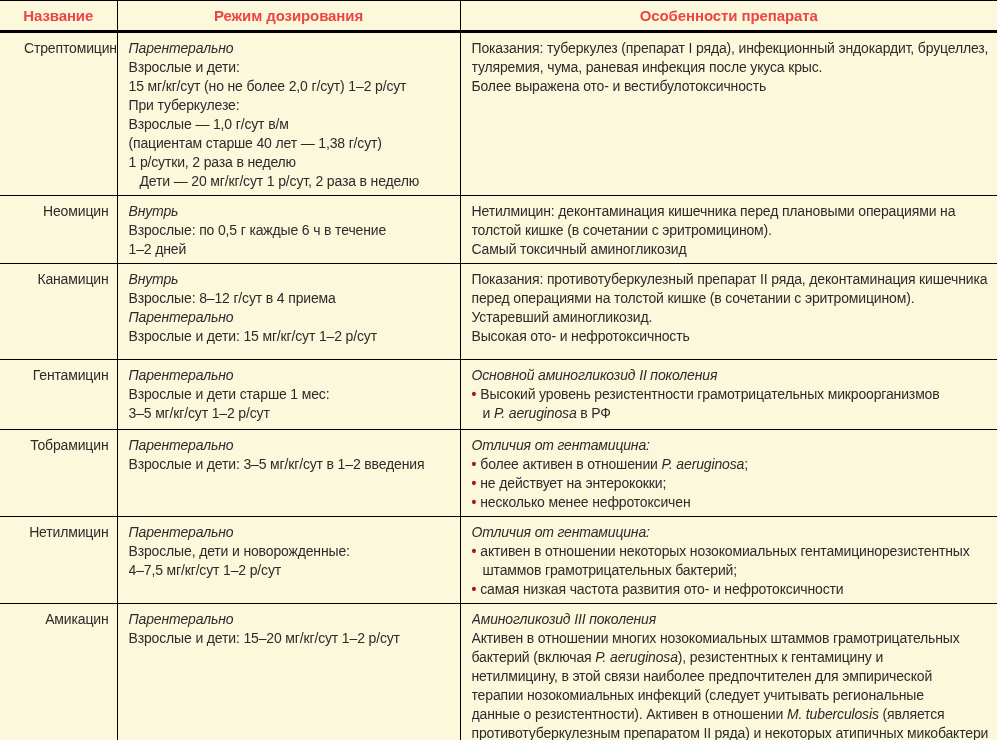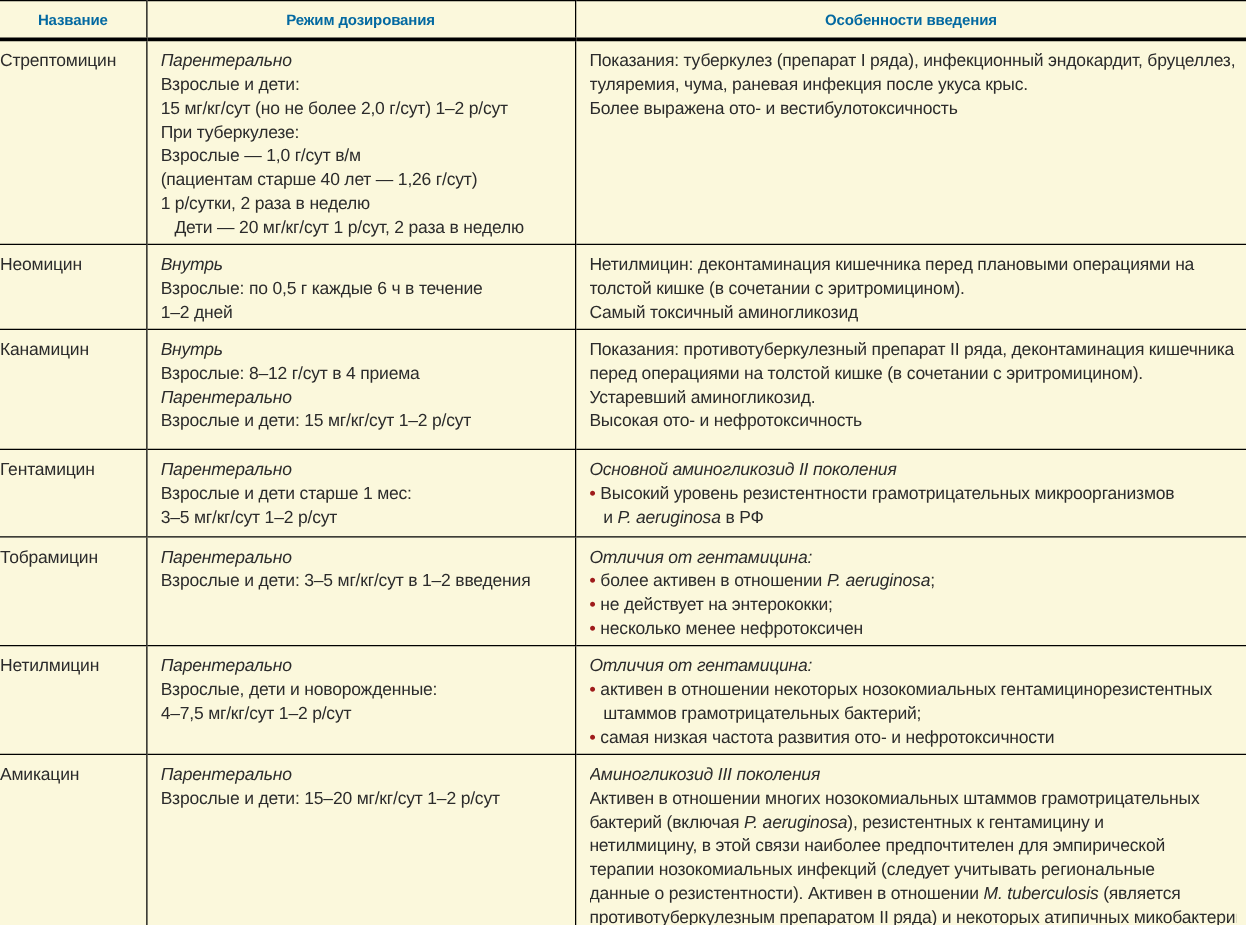--- a/index.html
+++ b/index.html
@@ -25,35 +25,35 @@
   th,td{
     vertical-align:top;
     box-sizing:border-box;
     overflow:hidden;
   }
   th+th, td+td{border-left:1.5px solid var(--line);}
   thead th{
     height:31px;
     border-bottom:3px solid var(--line);
     font-weight:bold;
-    font-size:12px;
+    font-size:15px;
     text-align:center;
     vertical-align:middle;
     padding:2px 4px;
-    color:#0369a1;
+    color:#ef4444;
     letter-spacing:-0.1px;
   }
   tbody td{
     border-top:1.5px solid var(--line);
     padding:6px 8px 4px 11px;
     font-size:14px;
     line-height:19px;
     letter-spacing:-0.15px;
   }
-  tbody td.c-name{padding-left:0;}
+  tbody td.c-name{padding-left:24px;text-align:right;}
   tbody tr:nth-child(1){height:163px;}
   tbody tr:nth-child(2){height:66px;}
   tbody tr:nth-child(3){height:96px;}
   tbody tr:nth-child(4){height:70px;margin-top:17px;}
   tbody tr:nth-child(5){height:85px;margin-left:48px;}
   tbody tr:nth-child(6){height:87px;margin-left:12px;}
   .ln{white-space:pre;overflow:hidden;}
   .ln.i{font-style:italic;}
   .ln.c{padding-left:11px;}
   .ln.b .blt{color:var(--bullet);font-weight:bold;margin-right:4px;}
@@ -65,33 +65,33 @@
 <table>
   <colgroup>
     <col style="width:117px">
     <col style="width:343px">
     <col style="width:537px">
   </colgroup>
   <thead>
     <tr>
       <th>Название</th>
       <th>Режим дозирования</th>
-      <th>Особенности введения</th>
+      <th>Особенности препарата</th>
     </tr>
   </thead>
   <tbody>
       <tr>
         <td class="c-name">Стрептомицин</td>
         <td class="c-dose">
           <div class="ln i">Парентерально</div>
           <div class="ln p">Взрослые и дети:</div>
           <div class="ln p">15 мг/кг/сут (но не более 2,0 г/сут) 1–2 р/сут</div>
           <div class="ln p">При туберкулезе:</div>
           <div class="ln p">Взрослые — 1,0 г/сут в/м</div>
-          <div class="ln p">(пациентам старше 40 лет — 1,26 г/сут)</div>
+          <div class="ln p">(пациентам старше 40 лет — 1,38 г/сут)</div>
           <div class="ln p">1 р/сутки, 2 раза в неделю</div>
           <div class="ln c">Дети — 20 мг/кг/сут 1 р/сут, 2 раза в неделю</div>
         </td>
         <td class="c-feat">
           <div class="ln p">Показания: туберкулез (препарат I ряда), инфекционный эндокардит, бруцеллез,</div>
           <div class="ln p">туляремия, чума, раневая инфекция после укуса крыс.</div>
           <div class="ln p">Более выражена ото- и вестибулотоксичность</div>
         </td>
       </tr>
       <tr>

